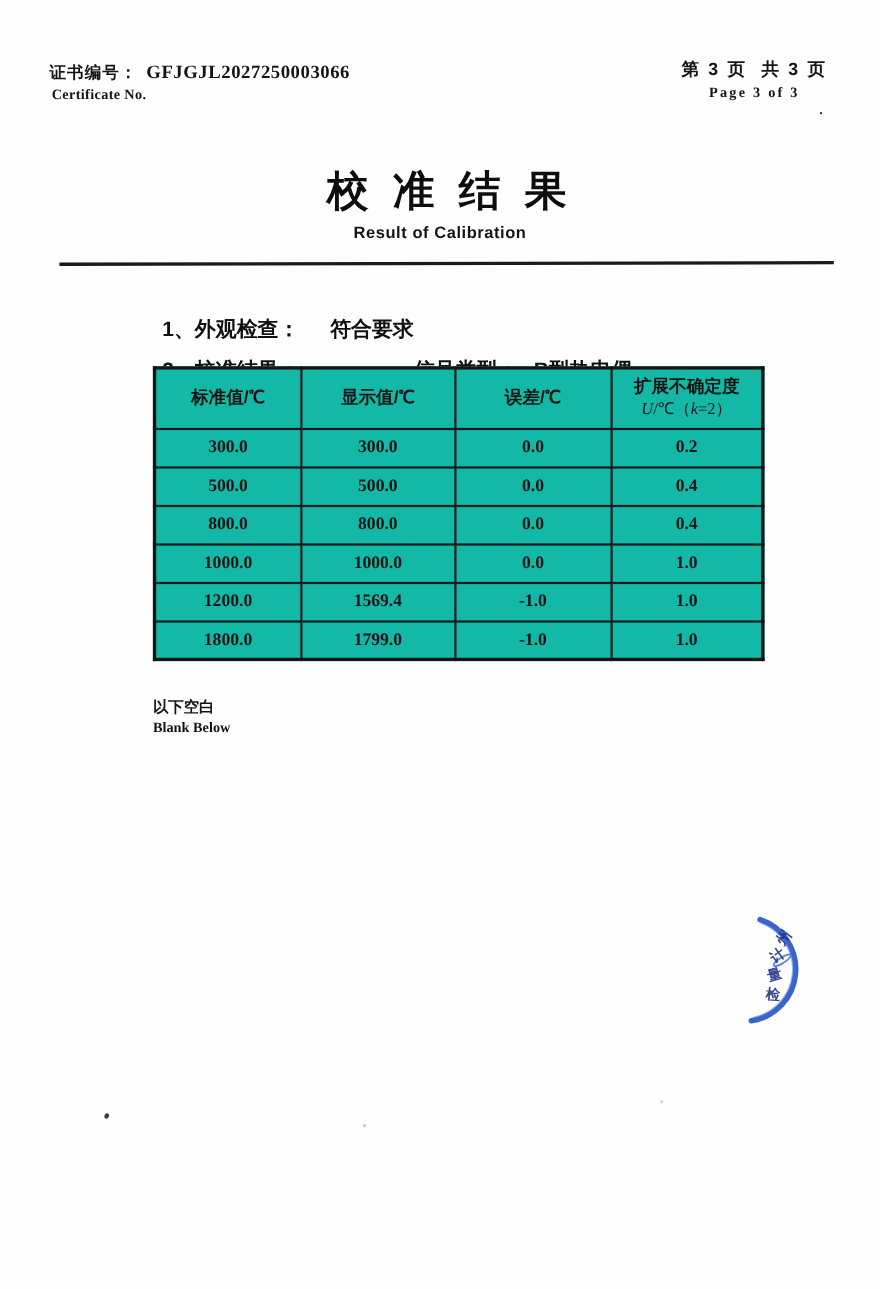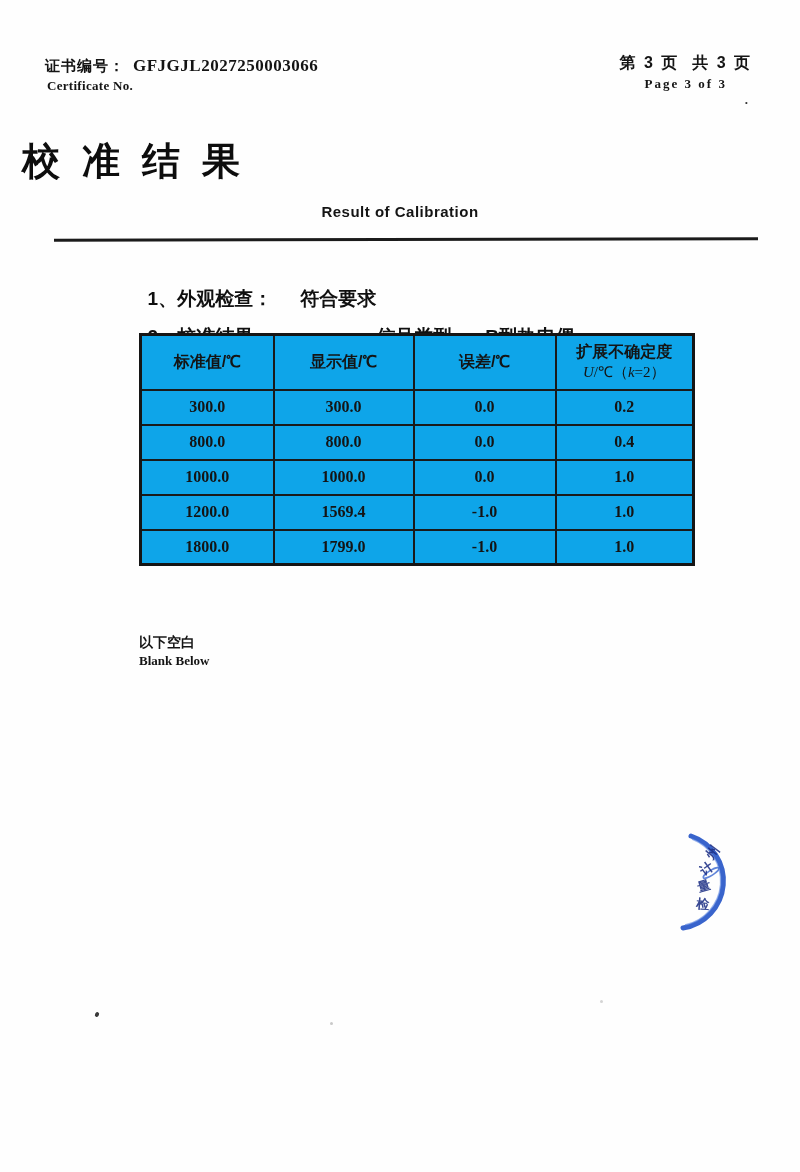--- a/index.html
+++ b/index.html
@@ -35,24 +35,26 @@
     font-weight:700; font-size:16px; letter-spacing:2px; white-space:pre;
   }
   .page-en {
     font-family:"Liberation Serif", serif;
     font-weight:700; font-size:13px; margin-top:2px; letter-spacing:2px;
   }
   .stray-dot { position:absolute; right:52px; top:92px; font-size:13px; font-weight:700; color:#333; }
 
   
   .title-cn {
-    position:absolute; top:136px; left:0; width:100%;
+    position:absolute; top:148px; left:0; width:100%;
+    text-align:center;
     font-family:"Liberation Sans", sans-serif;
     font-weight:700; font-size:38px; letter-spacing:22px; text-indent:22px;
     color:#0d0d0d;
+    padding-left:12px;
   }
   .title-en {
     position:absolute; top:203px; left:0; width:100%;
     text-align:center;
     font-family:"Liberation Sans", sans-serif;
     font-weight:700; font-size:15px; letter-spacing:0.5px;
   }
   .rule {
     position:absolute; top:238px; left:54px; width:704px; height:3px;
     background:#1b1b1b; transform:rotate(-0.12deg);
@@ -66,21 +68,21 @@
   .item-value { margin-left:28px; }
   .signal-label { margin-left:104px; }
   .signal-value { margin-left:14px; }
 
   
   table.cal {
     position:absolute; left:139px; top:333px; width:553px;
     border-collapse:collapse;
     border:3px solid #151515;
     table-layout:fixed;
-    background:#0ea5e9;
+    background:#14b8a6;
   }
   table.cal th, table.cal td {
     border:2px solid #1a1a1a;
     text-align:center; vertical-align:middle;
     padding:0;
   }
   table.cal th {
     height:55px;
     font-family:"Liberation Sans", sans-serif;
     font-weight:700; font-size:16px; line-height:1.25;
@@ -164,20 +166,26 @@
     </tr>
   </thead>
   <tbody>
       <tr>
         <td>300.0</td>
         <td>300.0</td>
         <td>0.0</td>
         <td>0.2</td>
       </tr>
       <tr>
+        <td>500.0</td>
+        <td>500.0</td>
+        <td>0.0</td>
+        <td>0.4</td>
+      </tr>
+      <tr>
         <td>800.0</td>
         <td>800.0</td>
         <td>0.0</td>
         <td>0.4</td>
       </tr>
       <tr>
         <td>1000.0</td>
         <td>1000.0</td>
         <td>0.0</td>
         <td>1.0</td>

